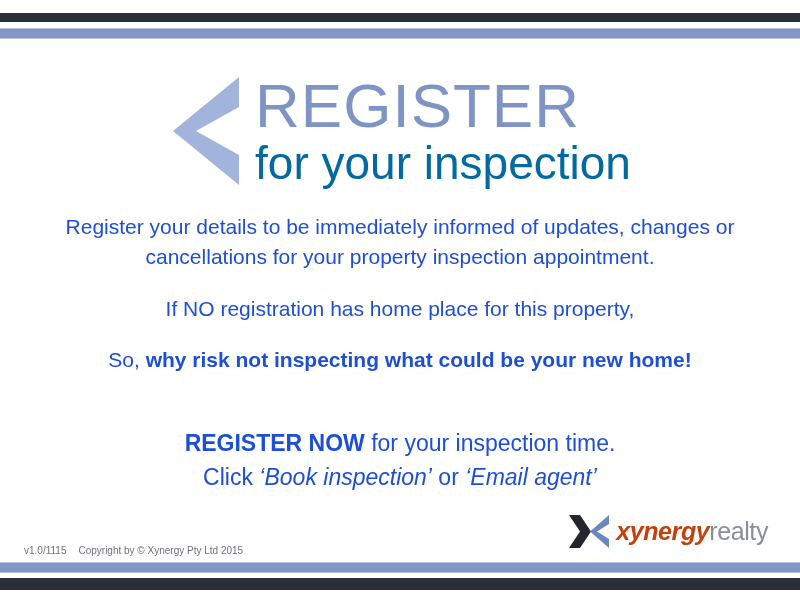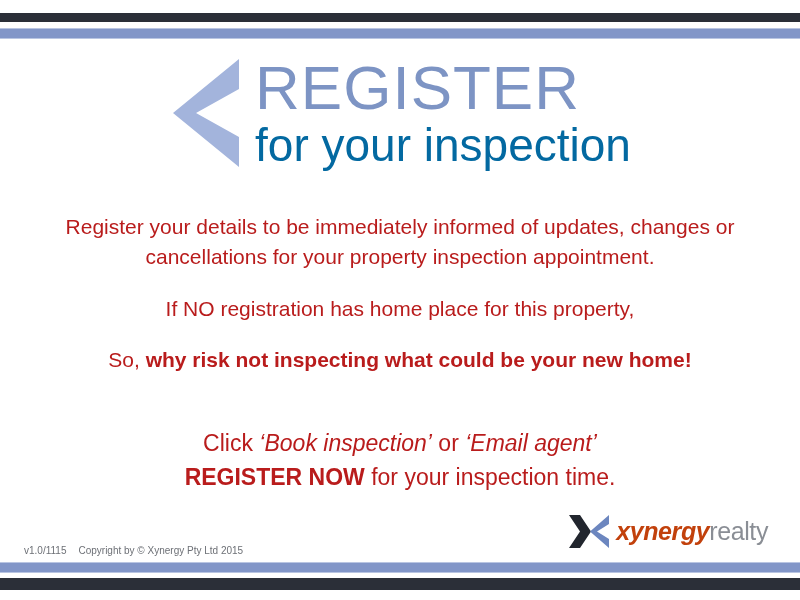--- a/index.html
+++ b/index.html
@@ -50,21 +50,21 @@
     position: absolute;
     left: 0; right: 0;
     top: 578px;
     height: 12px;
     background: #2b2f38;
   }
 
   
   .masthead {
     position: absolute;
-    top: 54px;
+    top: 72px;
     left: 0;
     right: 0;
     height: 118px;
     display: flex;
     align-items: center;
     justify-content: center;
   }
   .chevron-mark {
     width: 72px;
     height: 108px;
@@ -94,21 +94,21 @@
     align-self: flex-end;
   }
 
   
   .copy {
     position: absolute;
     top: 212px;
     left: 50px;
     right: 50px;
     text-align: center;
-    color: #b91c1c;
+    color: #1d4ed8;
   }
   .copy p {
     font-size: 21px;
     line-height: 1.42;
     font-weight: 400;
   }
   .copy .gap-sm { height: 22px; }
   .copy .gap-lg { height: 52px; }
   .copy b { font-weight: 700; }
   .copy i { font-style: italic; }
@@ -182,24 +182,24 @@
     <div class="gap-sm"></div>
 
     <p>
       <span>So, </span><b>why risk not inspecting what could be your new home!</b>
     </p>
 
     <div class="gap-lg"></div>
 
     <div class="cta">
       <p>
-        <span>Click </span><i>‘Book inspection’</i><span> or </span><i>‘Email agent’</i>
+        <b>REGISTER NOW</b><span> for your inspection time.</span>
       </p>
       <p>
-        <b>REGISTER NOW</b><span> for your inspection time.</span>
+        <span>Click </span><i>‘Book inspection’</i><span> or </span><i>‘Email agent’</i>
       </p>
     </div>
 
   </div>
 
   <div class="brand">
     <svg class="brand-mark" viewBox="0 0 40 33" aria-hidden="true">
       <polygon points="0,0 11,0 22,16.5 11,33 0,33 11,16.5" fill="#22262e"></polygon>
       <polygon points="40,0 40,9 28,16.5 40,24 40,33 21,16.5" fill="#6c86bf"></polygon>
     </svg>

